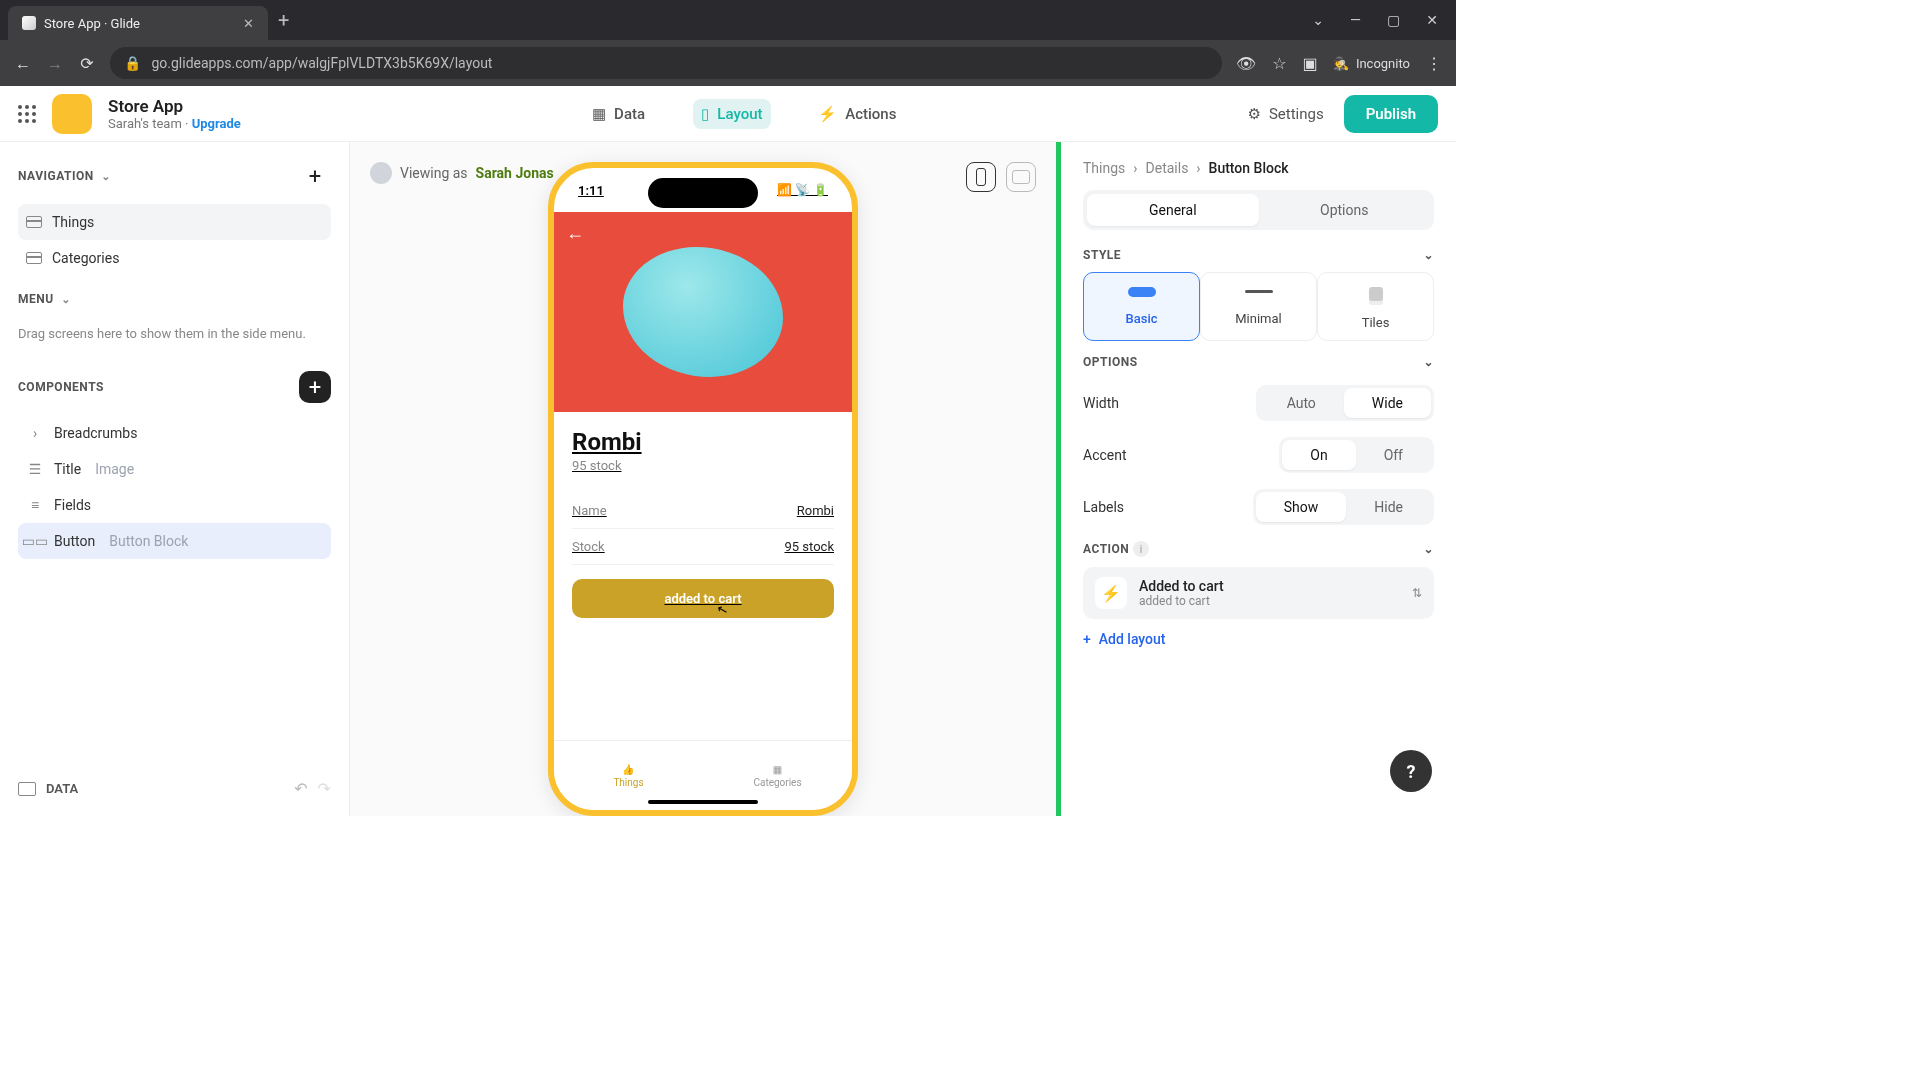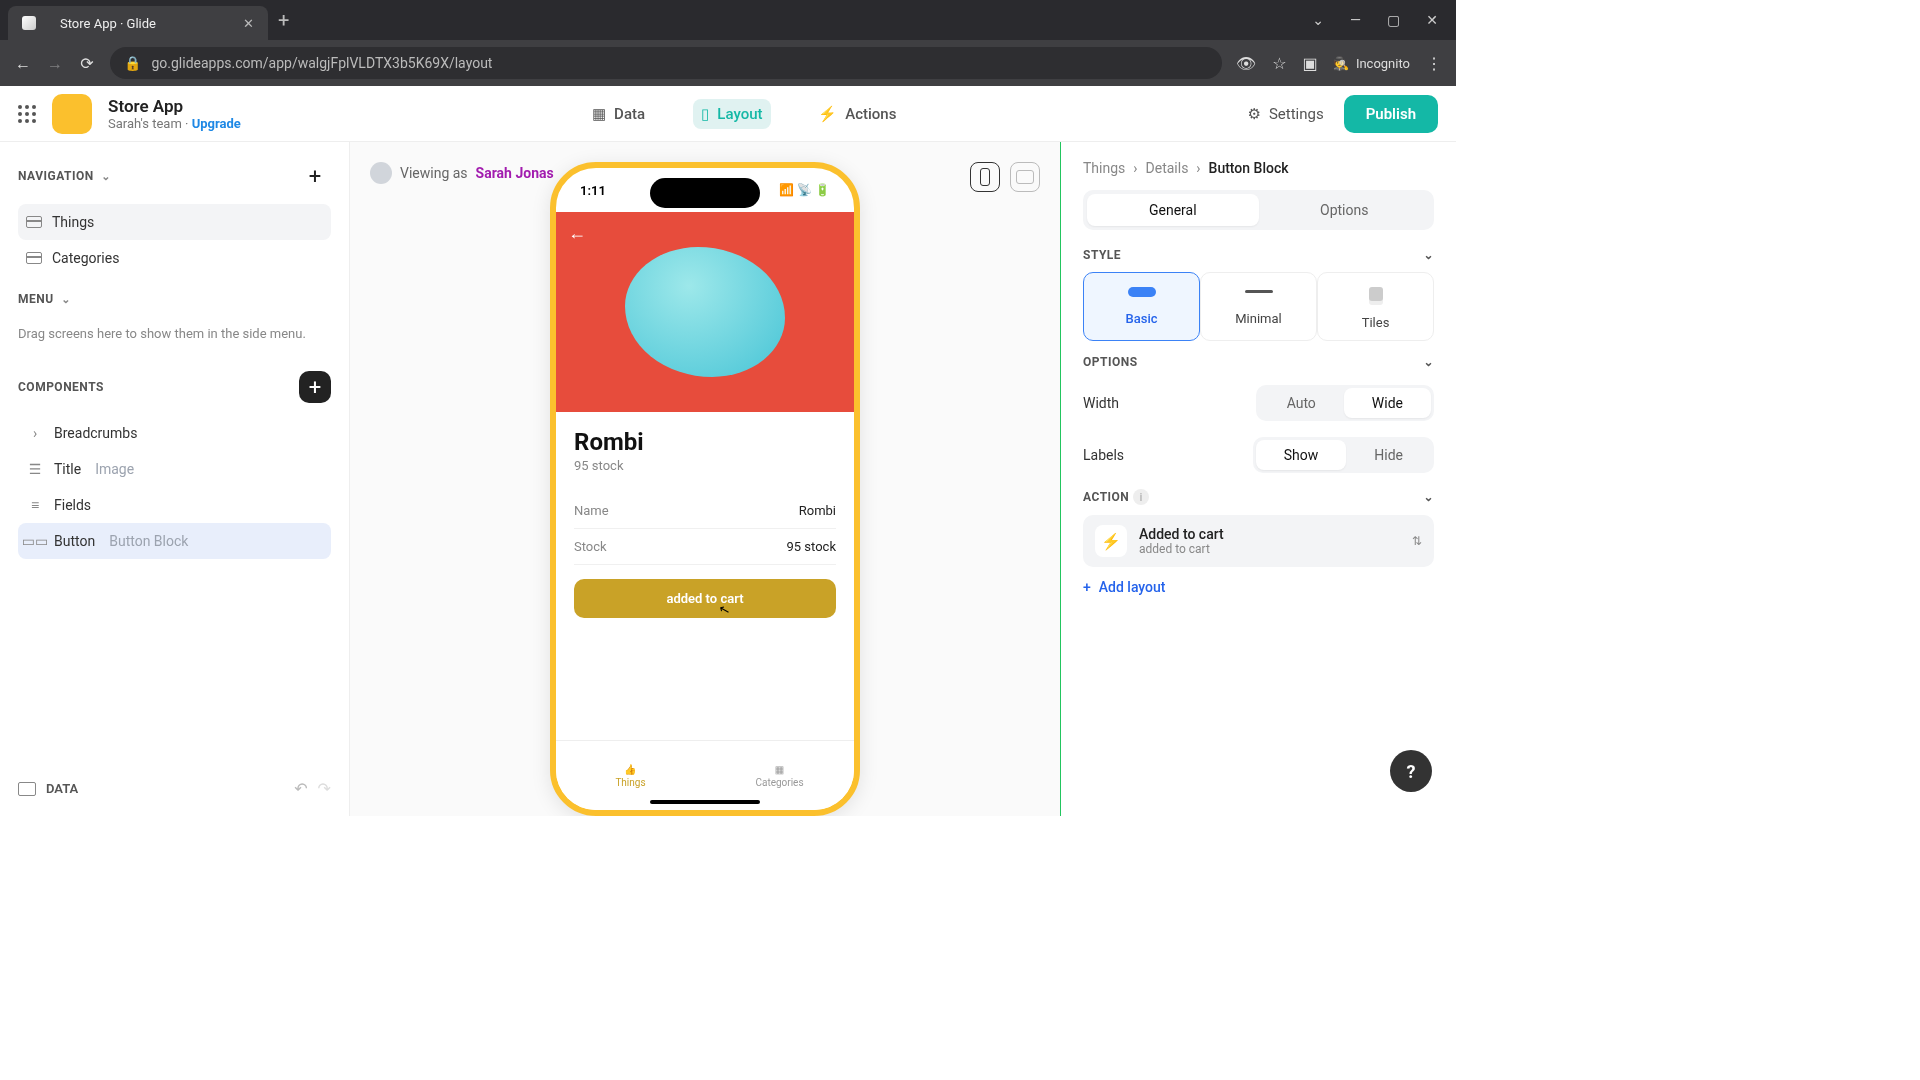--- a/index.html
+++ b/index.html
@@ -1,20 +1,20 @@
 <!DOCTYPE html>
 <html><head>
 <meta charset="utf-8">
 <style>
 * { margin: 0; padding: 0; box-sizing: border-box; font-family: -apple-system, BlinkMacSystemFont, "Segoe UI", Roboto, sans-serif; }
 body { background: #fff; width: 1456px; height: 816px; overflow: hidden; position: relative; }
 
 
 .browser-top { background: #2a2a2e; height: 40px; display: flex; align-items: center; padding: 0 8px; }
-.tab { background: #3f3f42; border-radius: 8px 8px 0 0; height: 34px; margin-top: 6px; display: flex; align-items: center; padding: 0 14px; gap: 24px; width: 260px; color: #eee; font-size: 13px; }
+.tab { background: #3f3f42; border-radius: 8px 8px 0 0; height: 34px; margin-top: 6px; display: flex; align-items: center; padding: 0 14px; gap: 8px; width: 260px; color: #eee; font-size: 13px; }
 .tab-fav { width: 14px; height: 14px; background: linear-gradient(135deg,#fff,#ccc); border-radius: 3px; }
 .tab-close { margin-left: auto; color: #bbb; cursor: pointer; }
 .tab-new { color: #bbb; font-size: 20px; margin-left: 10px; cursor: pointer; }
 .win-ctrl { margin-left: auto; display: flex; gap: 26px; color: #ccc; font-size: 14px; padding-right: 10px; }
 .url-bar { background: #3f3f42; height: 46px; display: flex; align-items: center; gap: 14px; padding: 0 14px; color: #ddd; }
 .url-bar .nav-ic { width: 18px; text-align: center; cursor: pointer; }
 .url-field { flex: 1; background: #2e2e31; border-radius: 20px; height: 32px; display: flex; align-items: center; padding: 0 14px; font-size: 14px; color: #bbb; gap: 10px; }
 .url-right { display: flex; gap: 16px; align-items: center; }
 .incog-pill { display: flex; gap: 6px; align-items: center; font-size: 13px; }
 
@@ -49,21 +49,21 @@
 .user-item { display:flex; gap:10px; align-items:center; padding: 8px; font-size:14px; color:#333; cursor:pointer; }
 .avatar-sm { width:18px; height:18px; border-radius:50%; background:#ccc; }
 .comp-item { display:flex; gap:10px; align-items:center; padding: 10px 8px; border-radius:8px; font-size:14px; cursor:pointer; color:#333; }
 .comp-item.sel { background:#e8eefb; }
 .comp-ic { width: 18px; display:inline-flex; justify-content:center; color:#888; }
 .comp-sub { color:#9ca3af; margin-left:4px; }
 .data-footer { margin-top:auto; display:flex; align-items:center; gap:10px; padding-top:12px; }
 .data-footer .ic { width:18px; height:14px; border:1.5px solid #888; border-radius:2px; }
 
 
-.canvas { flex:1; background:#fafafa; position:relative; display:flex; flex-direction:column; align-items:center; padding-top: 20px; border-right:1px solid #22c55e; }
+.canvas { flex:1; background:#fafafa; position:relative; display:flex; flex-direction:column; align-items:center; padding-top: 20px; border-right:5px solid #22c55e;text-decoration:underline; }
 .view-as { position:absolute; left:20px; top:20px; display:flex; gap:8px; align-items:center; color:#666; font-size:14px; cursor:pointer; }
 .avatar-md { width:22px; height:22px; border-radius:50%; background:#d1d5db; }
 .device-toggle { position:absolute; right:20px; top:20px; display:flex; gap:10px; }
 .dev-ic { width:30px; height:30px; border:1.5px solid #bbb; border-radius:8px; cursor:pointer; display:flex; align-items:center; justify-content:center; }
 .dev-ic.active { border-color:#333; }
 
 
 .phone { width: 310px; height: 660px; background:#fff; border: 6px solid #fbc02d; border-radius: 46px; overflow:hidden; position:relative; box-shadow: 0 4px 20px rgba(0,0,0,0.1); }
 .notch { width: 110px; height:30px; background:#000; border-radius: 20px; position:absolute; top:10px; left:50%; transform:translateX(-50%); z-index:5; }
 .status-bar { height:44px; display:flex; justify-content:space-between; align-items:center; padding:0 24px; font-size:13px; font-weight:600; color:#000; }
@@ -242,21 +242,21 @@
       <span style="font-size:13px;font-weight:600;color:#555">DATA</span>
       <span style="margin-left:auto;color:#bbb;cursor:pointer">↶</span>
       <span style="color:#ddd">↷</span>
     </div>
   </div>
 
   <div class="canvas">
     <div class="view-as">
       <span class="avatar-md"></span>
       <span>Viewing as</span>
-      <b style="color:#a21caf">Sarah Jonas</b>
+      <b style="color:#4d7c0f">Sarah Jonas</b>
       <span>⌄</span>
     </div>
     <div class="device-toggle">
       <div class="dev-ic active">
           <span style="width:10px;height:18px;border:1.5px solid #333;border-radius:3px"></span>
         </div>
       <div class="dev-ic">
           <span style="width:18px;height:14px;border:1.5px solid #bbb;border-radius:3px"></span>
         </div>
     </div>
@@ -329,20 +329,27 @@
         <span>⌄</span>
       </div>
     <div class="opt-row">
         <span>Width</span>
       <div class="seg">
           <div class="seg-b">Auto</div>
           <div class="seg-b active">Wide</div>
         </div>
     </div>
     <div class="opt-row">
+        <span>Accent</span>
+      <div class="seg">
+          <div class="seg-b active">On</div>
+          <div class="seg-b">Off</div>
+        </div>
+    </div>
+    <div class="opt-row">
         <span>Labels</span>
       <div class="seg">
           <div class="seg-b active">Show</div>
           <div class="seg-b">Hide</div>
         </div>
     </div>
 
     <div class="sect-title">
         <span>ACTION</span> 
         <span style="font-size:11px;color:#bbb;background:#eee;border-radius:50%;width:16px;height:16px;display:inline-flex;align-items:center;justify-content:center;margin-left:4px">i</span>

